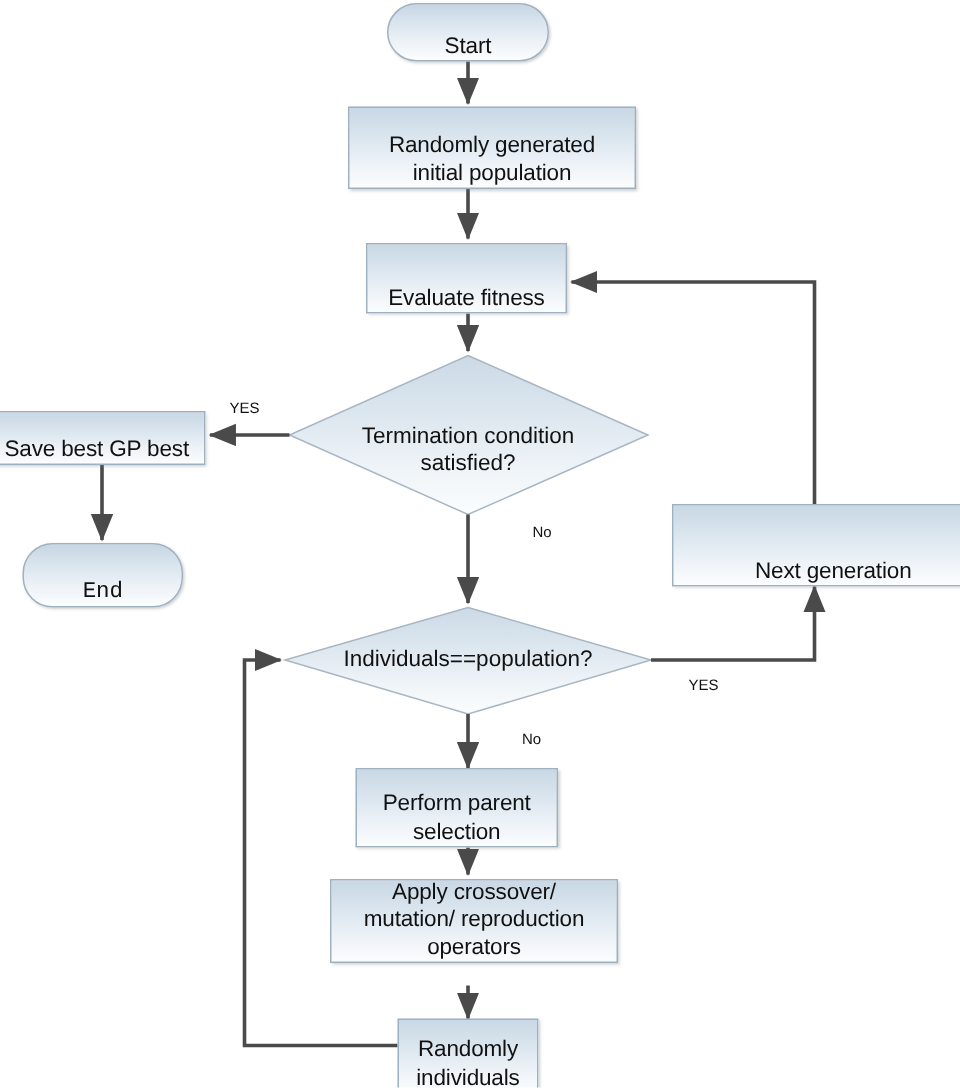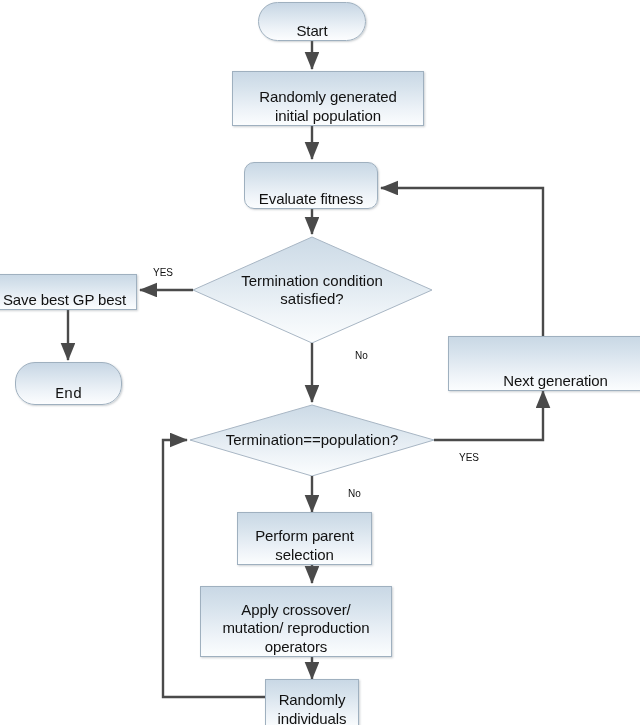--- a/index.html
+++ b/index.html
@@ -116,51 +116,51 @@
 
 <div class="node term" style="left:258px; top:2px; width:108px; height:39px;">
   <span>Start</span>
 </div>
 
 <div class="node proc" style="left:216px; top:71px; width:192px; height:55px;margin-left:16px;">
   <span>Randomly generated
 initial population</span>
 </div>
 
-<div class="node proc" style="left:244px; top:162px; width:134px; height:47px;border-radius:10px;">
+<div class="node proc" style="left:244px; top:162px; width:134px; height:47px;">
   <span>Evaluate fitness</span>
 </div>
 
-<div class="decision-label" style="left:202px; top:262px; width:220px; height:56px;align-items:center;">
+<div class="decision-label" style="left:202px; top:272px; width:220px; height:56px;align-items:center;">
   <span>Termination condition
 satisfied?</span>
 </div>
 
 <div class="node proc" style="left:-8px; top:274px; width:145px; height:36px;">
   <span>Save best GP best</span>
 </div>
 
 <div class="node term" style="left:15px; top:362px; width:107px; height:43px;font-family:Liberation Mono, monospace;">
   <span>End</span>
 </div>
 
 <div class="node proc" style="left:448px; top:336px; width:215px; height:55px;">
   <span>Next generation</span>
 </div>
 
 <div class="decision-label" style="left:196px; top:428px; width:232px; height:24px;">
-  <span>Termination==population?</span>
+  <span>Individuals==population?</span>
 </div>
 
 <div class="node proc" style="left:237px; top:512px; width:135px; height:53px;">
   <span>Perform parent
 selection</span>
 </div>
 
-<div class="node proc" style="left:200px; top:586px; width:192px; height:71px;">
+<div class="node proc" style="left:220px; top:586px; width:192px; height:56px;">
   <span>Apply crossover/
 mutation/ reproduction
 operators</span>
 </div>
 
 <div class="node proc" style="left:265px; top:679px; width:94px; height:50px;">
   <span>Randomly
 individuals</span>
 </div>
 

